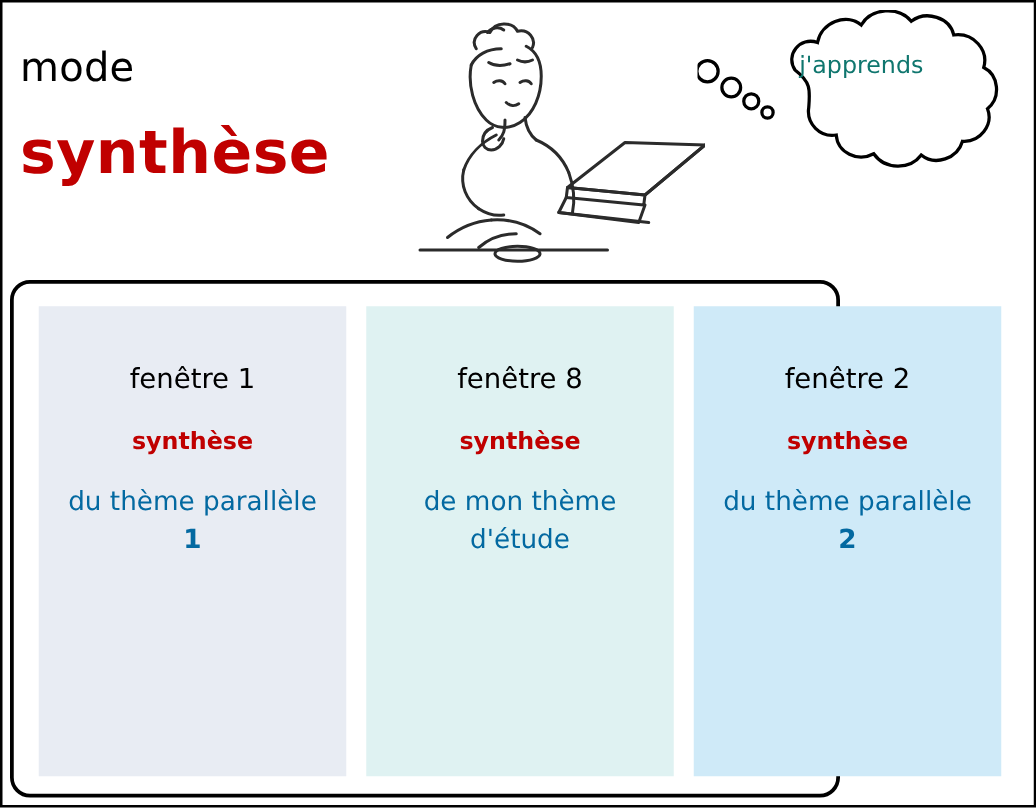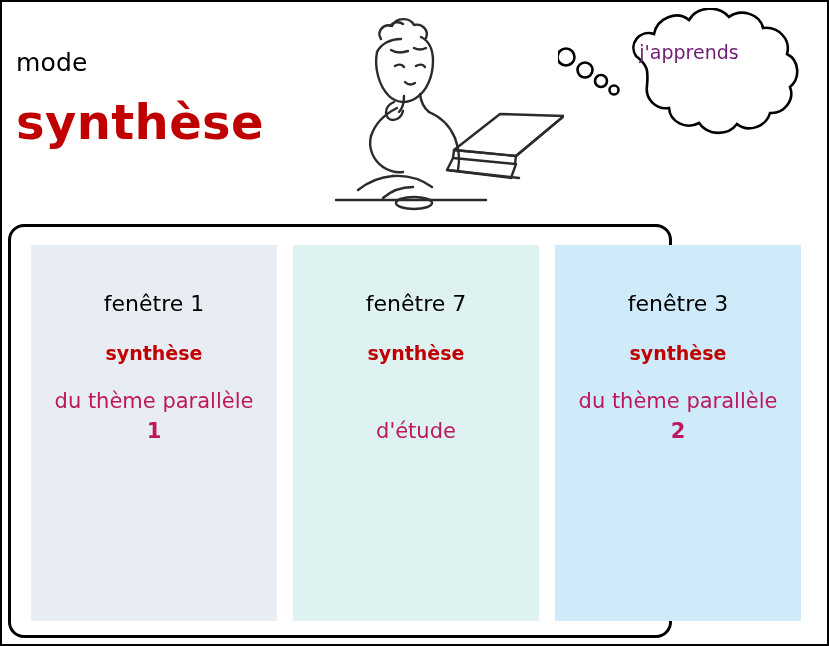--- a/index.html
+++ b/index.html
@@ -26,22 +26,22 @@
   .header {
     position: absolute;
     left: 0;
     top: 0;
     width: 825px;
     height: 222px;
   }
   .mode-label {
     position: absolute;
     left: 14px;
-    top: 46px;
-    font-size: 25px;
+    top: 33px;
+    font-size: 32px;
     color: #000000;
     letter-spacing: 0.2px;
   }
   .mode-title {
     position: absolute;
     left: 14px;
     top: 92px;
     font-size: 48px;
     font-weight: bold;
     color: #c00000;
@@ -66,21 +66,21 @@
     height: 152px;
   }
   .bubble-text {
     position: absolute;
     left: 0;
     top: 30px;
     width: 262px;
     text-align: center;
     font-size: 19px;
     line-height: 28px;
-    color: #701a75;
+    color: #0f766e;
   }
   .bubble-text div { white-space: nowrap; }
 
   
   .panel {
     position: absolute;
     left: 6px;
     top: 222px;
     width: 664px;
     height: 414px;
@@ -118,21 +118,21 @@
     text-align: center;
     font-size: 19px;
     font-weight: bold;
     color: #c00000;
     margin-bottom: 22px;
   }
   .col-sub {
     text-align: center;
     font-size: 21px;
     line-height: 30px;
-    color: #be185d;
+    color: #0369a1;
   }
   .col-sub .strong {
     font-weight: bold;
   }
 </style>
 </head>
 <body>
 
 <div class="page">
 
@@ -208,30 +208,30 @@
       <div class="col col-1">
         <div class="col-title">fenêtre 1</div>
         <div class="col-synth">synthèse</div>
         <div class="col-sub">
           <span>du thème parallèle</span><br>
           <span class="strong">1</span>
         </div>
       </div>
 
       <div class="col col-2">
-        <div class="col-title">fenêtre 7</div>
+        <div class="col-title">fenêtre 8</div>
         <div class="col-synth">synthèse</div>
         <div class="col-sub">
-          <br>
+          <span>de mon thème</span><br>
           <span>d'étude</span>
         </div>
       </div>
 
       <div class="col col-3">
-        <div class="col-title">fenêtre 3</div>
+        <div class="col-title">fenêtre 2</div>
         <div class="col-synth">synthèse</div>
         <div class="col-sub">
           <span>du thème parallèle</span><br>
           <span class="strong">2</span>
         </div>
       </div>
 
     </div>
 
   </div>

